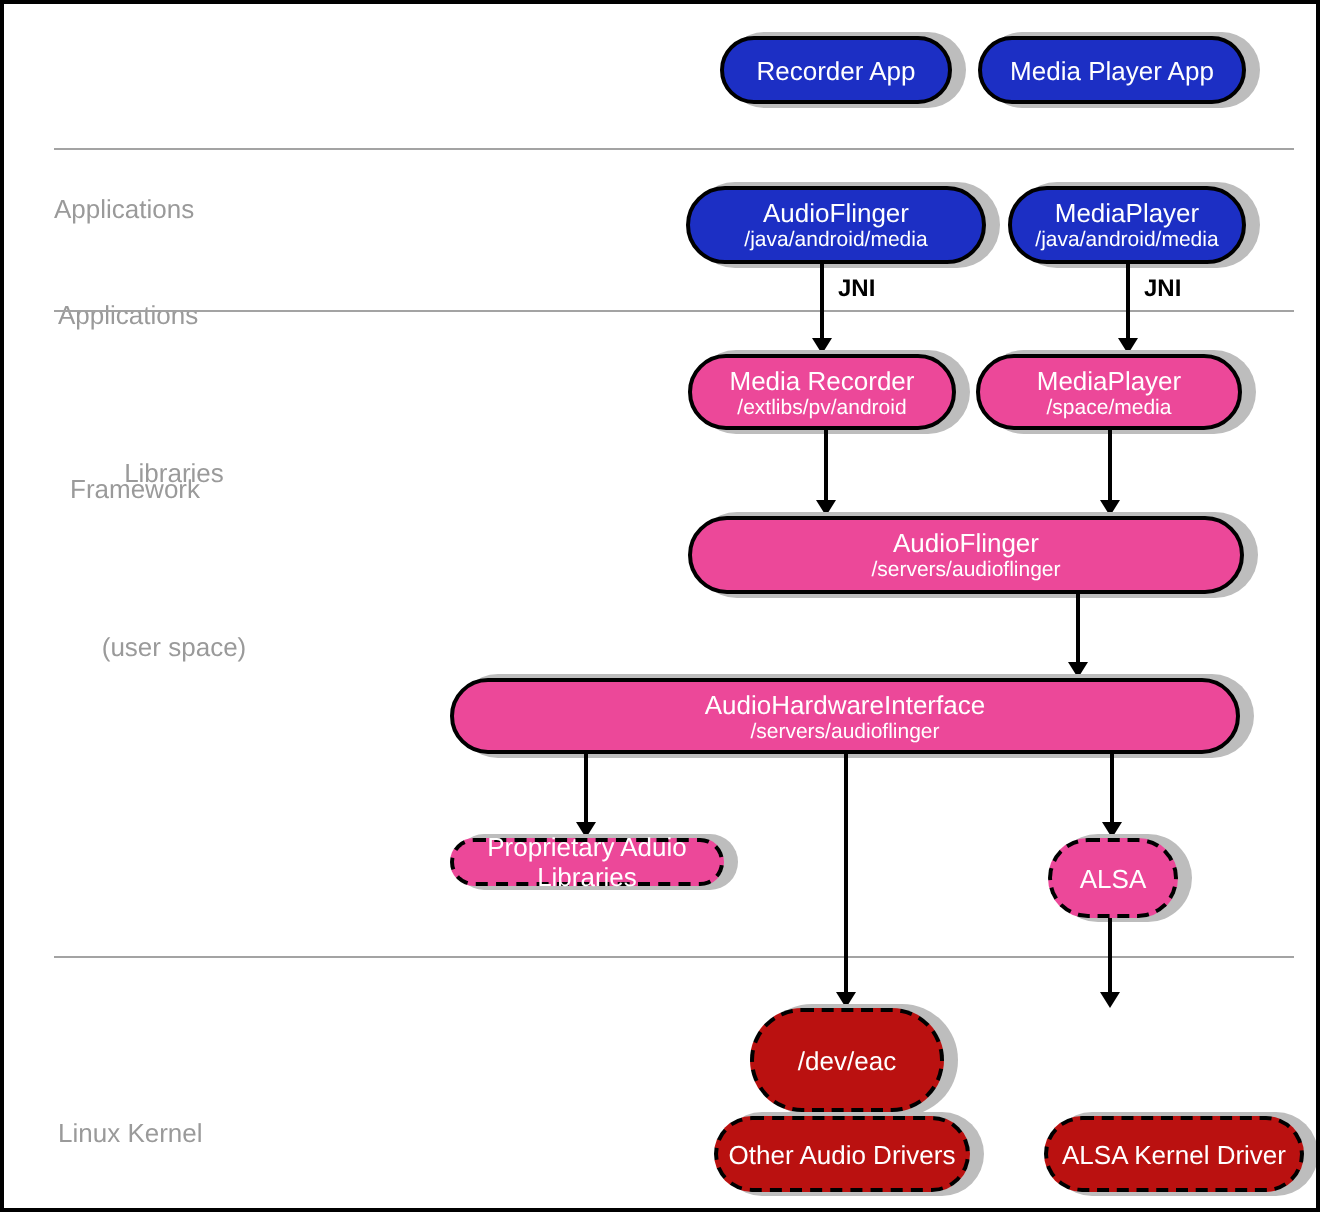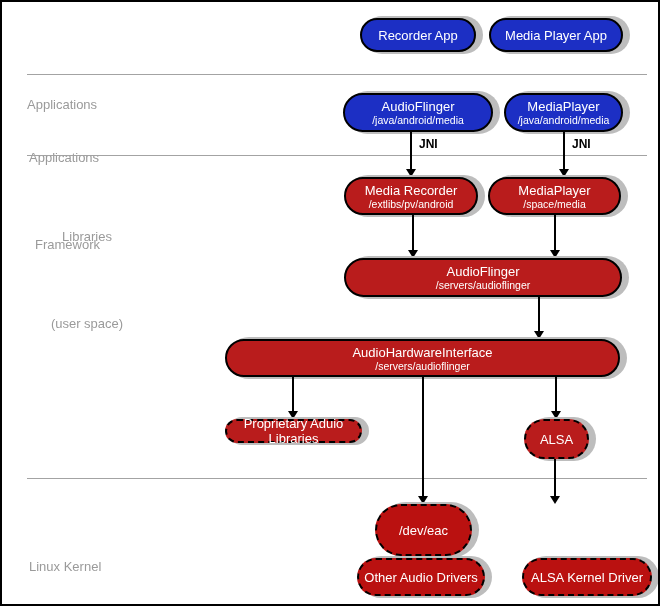--- a/index.html
+++ b/index.html
@@ -27,21 +27,21 @@
     position:absolute;
     box-sizing:border-box;
     display:flex;flex-direction:column;
     align-items:center;justify-content:center;
     color:#fff;text-align:center;
     border:2px solid #000;
     border-radius:999px;
     box-shadow:5px 0 0 2px #bdbdbd;
   }
   .blue{background:#1c2fc4;}
-  .green{background:#b91c1c;}
+  .green{background:#ec4899;}
   .red{background:#ba1110;}
   .dashed{border-style:dashed;}
   .t1{font-size:13px;line-height:15px;}
   .t2{font-size:10.5px;line-height:12px;}
   .vline{position:absolute;width:2px;background:#000;}
   .ahead{
     position:absolute;width:0;height:0;
     border-left:5px solid transparent;
     border-right:5px solid transparent;
     border-top:8px solid #000;

